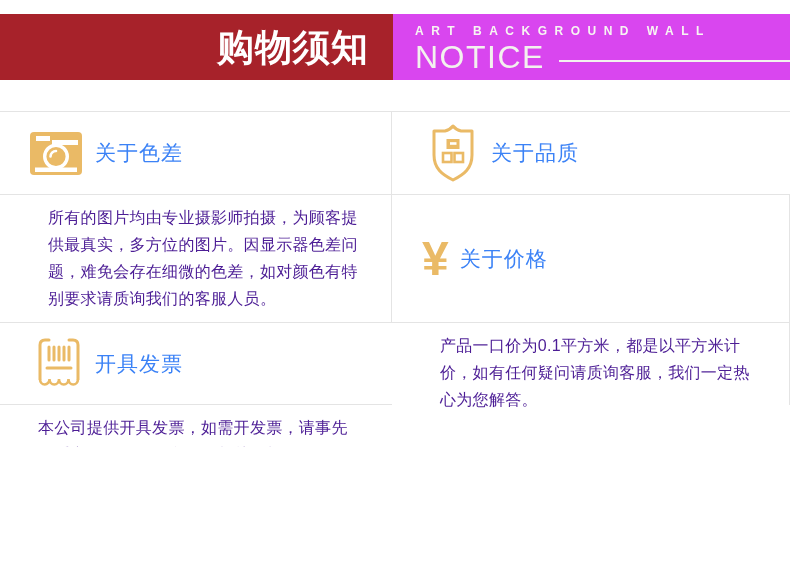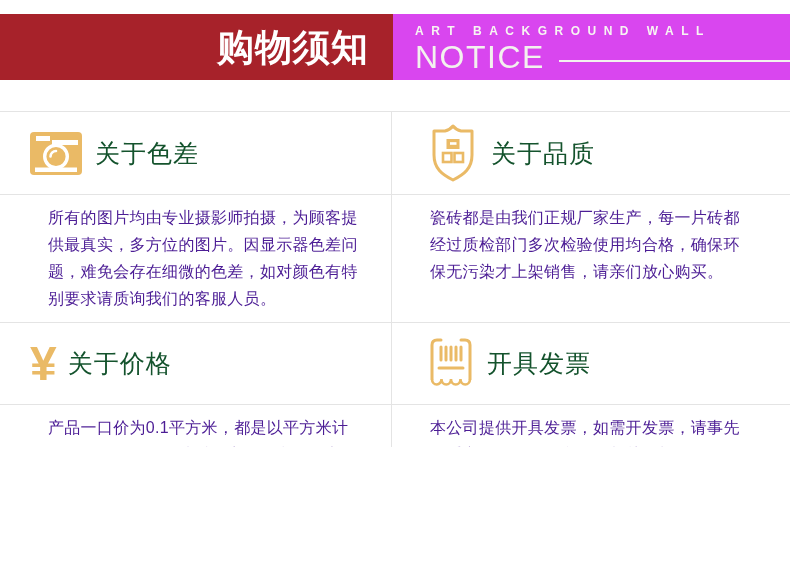--- a/index.html
+++ b/index.html
@@ -25,21 +25,21 @@
     border-top:1px solid #e4e4e4;border-bottom:1px solid #e4e4e4;
     display:grid;grid-template-columns:392px 398px;grid-template-rows:83px 128px 82px 105px;
     box-sizing:content-box;
   }
   .cell{box-sizing:border-box;}
   .col1{border-right:1px solid #e4e4e4;}
   .rowline{border-bottom:1px solid #e4e4e4;}
   .head{display:flex;align-items:center;padding-left:30px;}
   .head.c2{padding-left:36px;font-family:Liberation Serif, serif;}
   .icon-wrap{display:flex;align-items:center;justify-content:center;margin-right:13px;}
-  .sec-title{font-size:25px;color:#14532d;letter-spacing:1px;}
+  .sec-title{font-size:21px;color:#3b82f6;letter-spacing:1px;}
   .para{
     padding:9px 32px 0 48px;font-size:16px;line-height:27px;color:#4c1d95;letter-spacing:0.3px;
   }
   .para.c2{padding-left:38px;padding-right:40px;}
   .yuan{font-size:48px;font-weight:bold;color:#eaba66;line-height:0.9;margin-right:11px;}
 </style>
 </head>
 <body>
 
 <div class="page">
@@ -79,21 +79,20 @@
           <rect x="18.5" y="16" width="13" height="10" fill="#eaba66"></rect>
           <rect x="22" y="19.2" width="6.5" height="2.6" fill="#ffffff"></rect>
           <rect x="15" y="30" width="8.5" height="9" fill="none" stroke="#eaba66" stroke-width="2.6"></rect>
           <rect x="26.5" y="30" width="8.5" height="9" fill="none" stroke="#eaba66" stroke-width="2.6"></rect>
         </svg>
       </span>
       <span class="sec-title">关于品质</span>
     </div>
 
     <div class="cell col1 rowline para">所有的图片均由专业摄影师拍摄，为顾客提供最真实，多方位的图片。因显示器色差问题，难免会存在细微的色差，如对颜色有特别要求请质询我们的客服人员。</div>
-    <div class="cell rowline para c2">瓷砖都是由我们正规厂家生产，每一片砖都经过质检部门多次检验使用均合格，确保环保无污染才上架销售，请亲们放心购买。</div>
 
     <div class="cell col1 rowline head">
       <span class="yuan">¥</span>
       <span class="sec-title">关于价格</span>
     </div>
     <div class="cell rowline head c2">
       <span class="icon-wrap">
         <svg width="46" height="54" viewBox="0 0 46 54">
           <path d="M13 3 H9 Q4 3 4 8 V42" fill="none" stroke="#eaba66" stroke-width="3" stroke-linecap="round"></path>
           <path d="M33 3 H37 Q42 3 42 8 V42" fill="none" stroke="#eaba66" stroke-width="3" stroke-linecap="round"></path>

